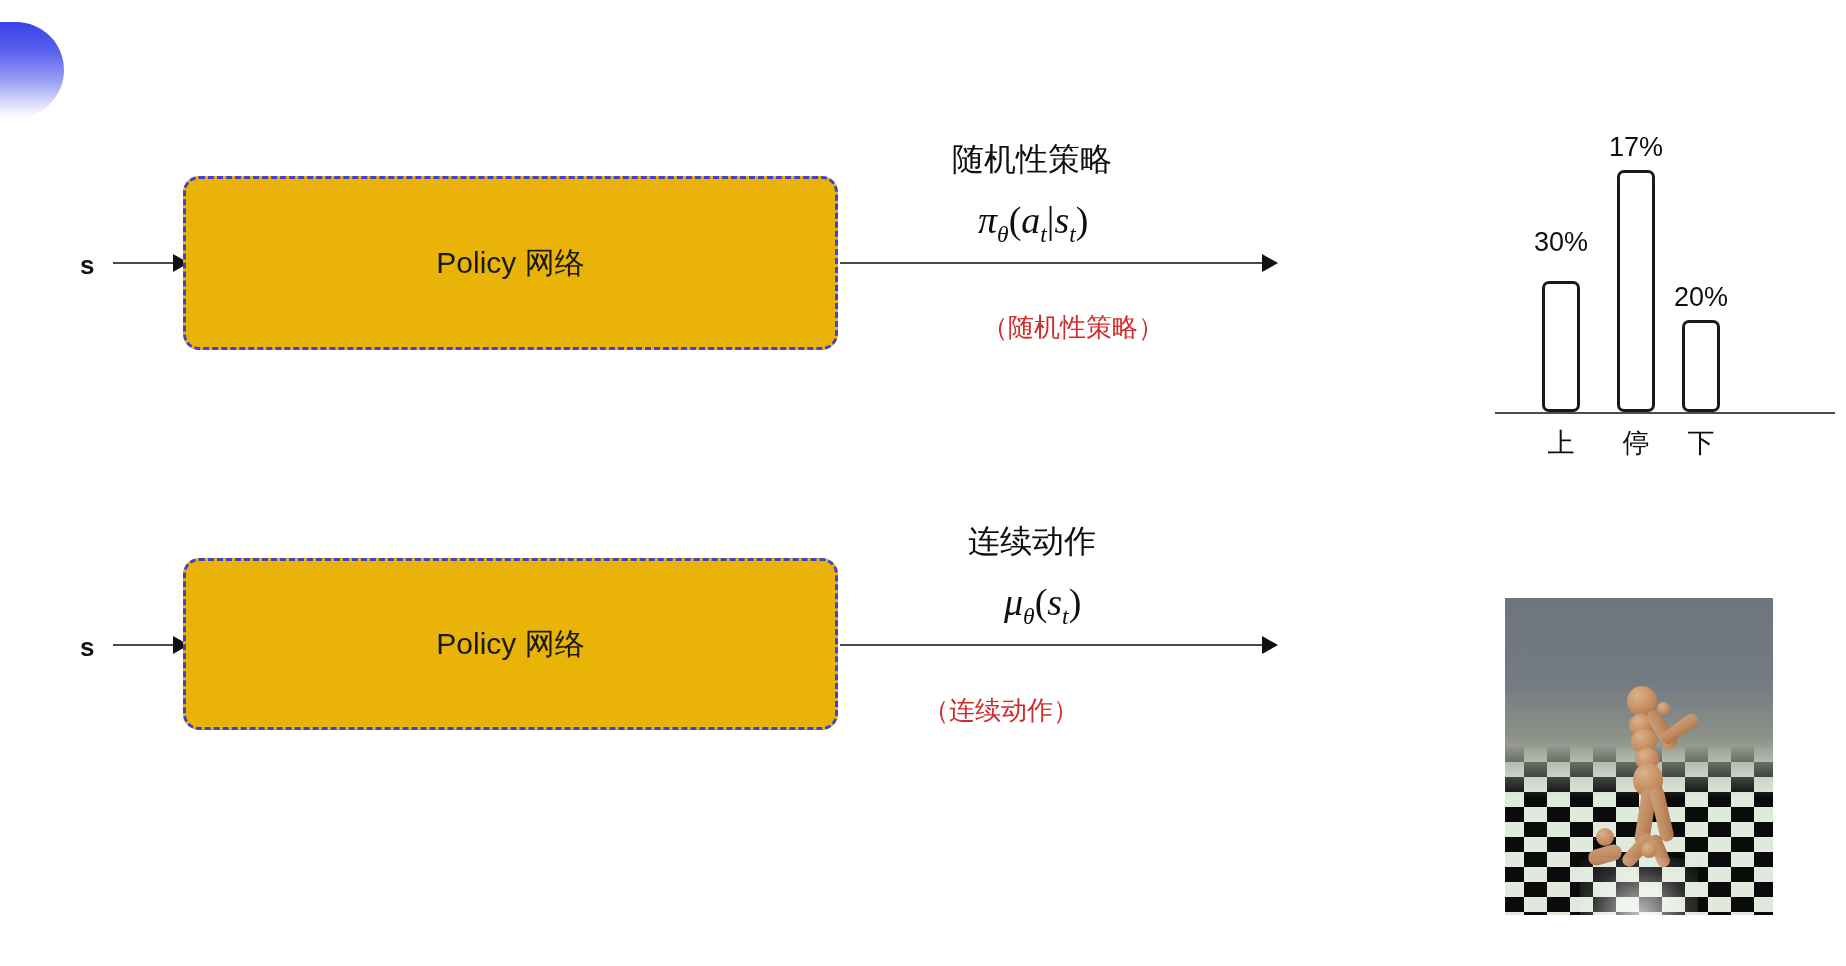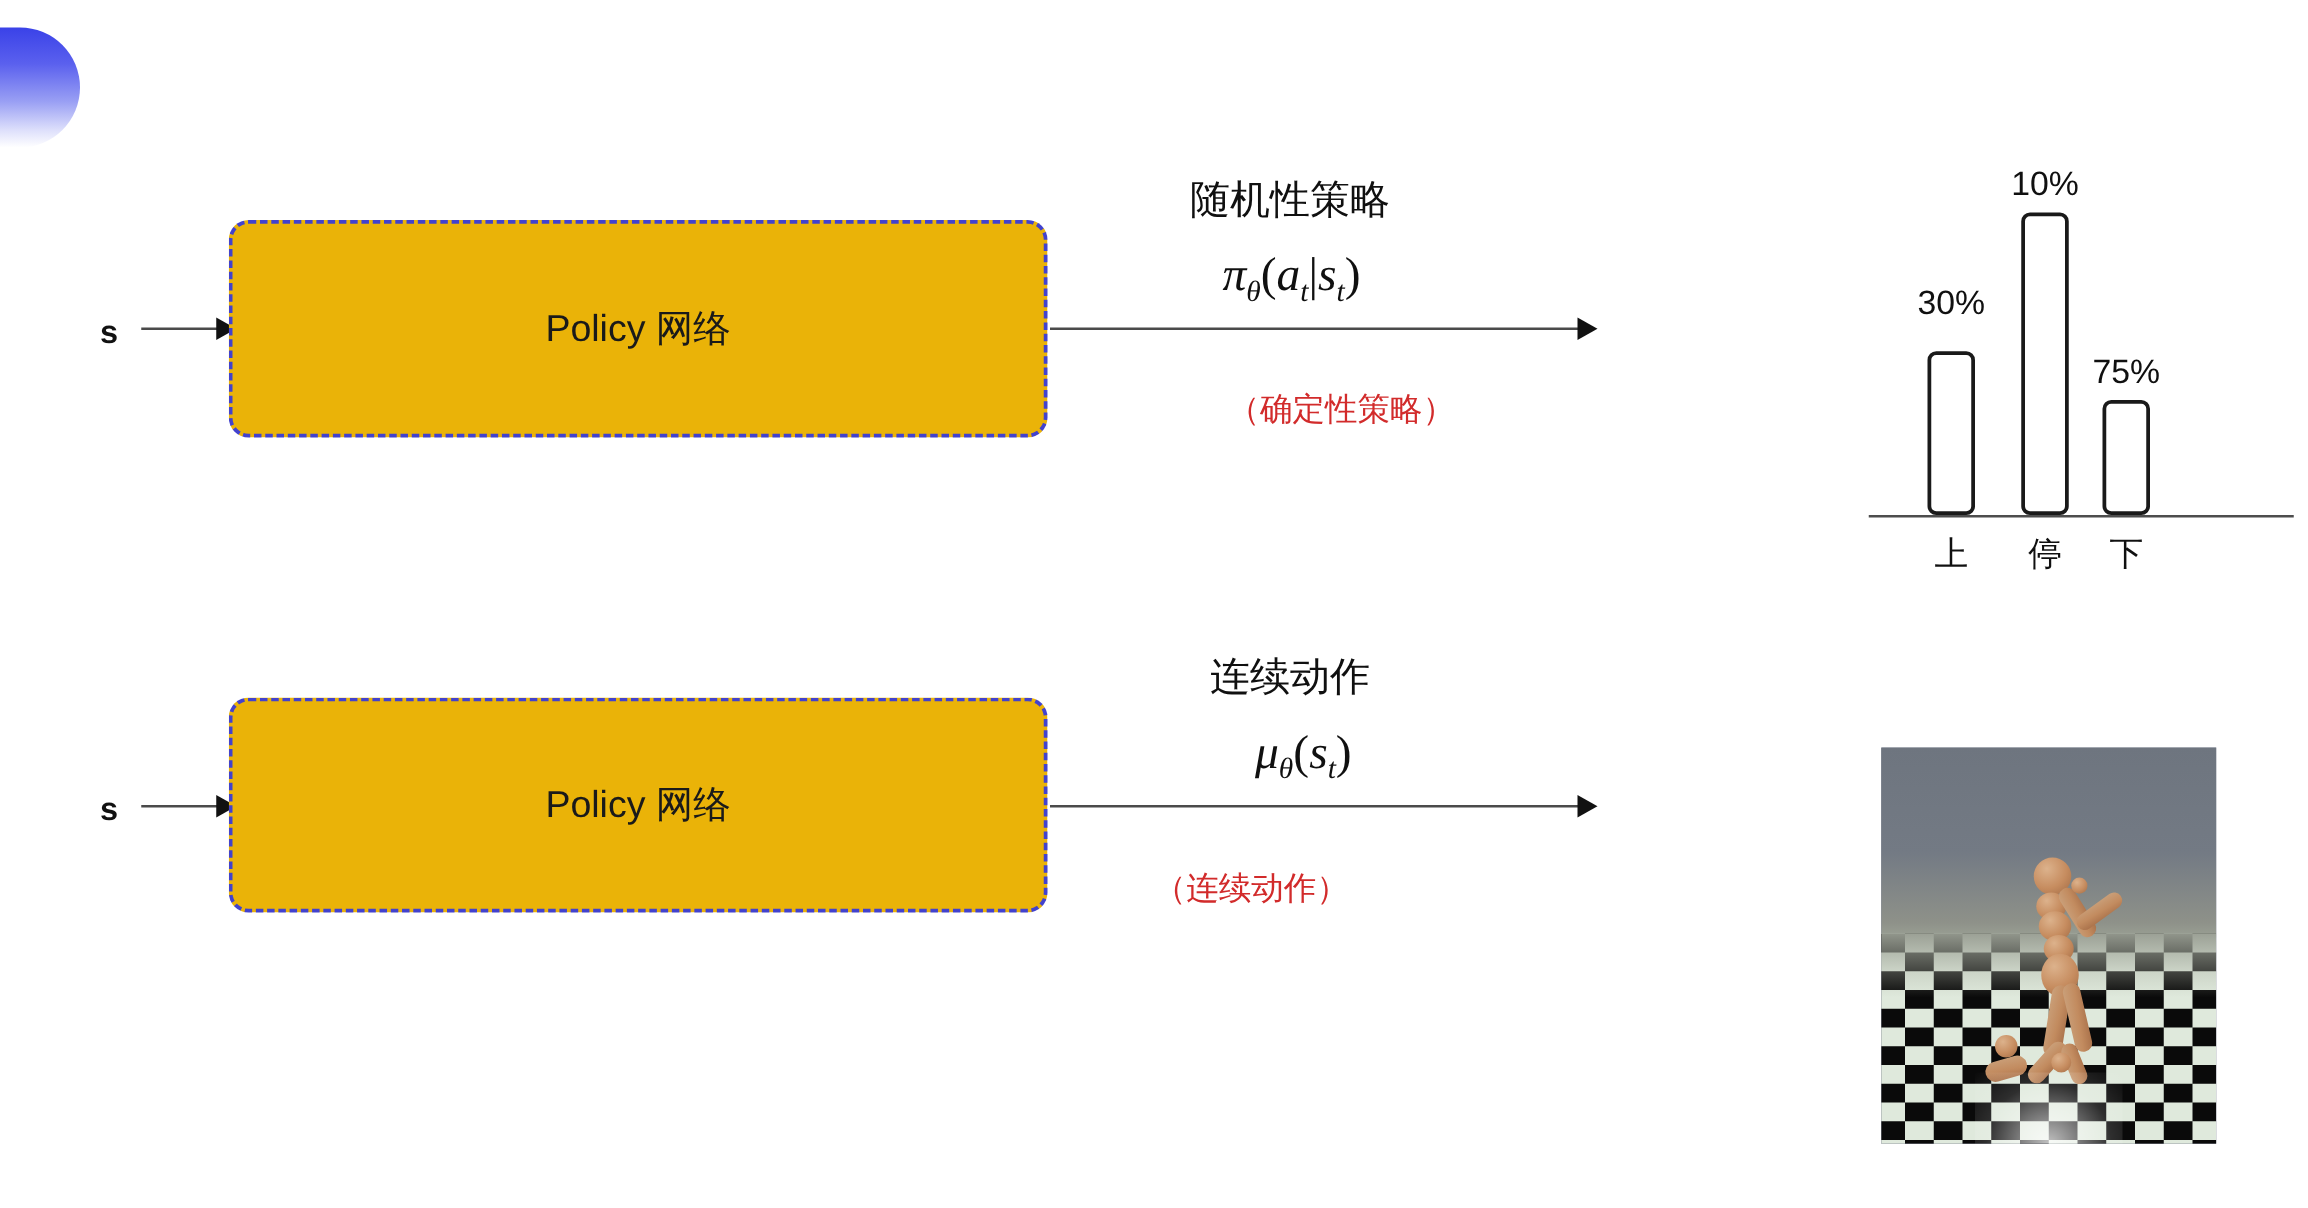--- a/index.html
+++ b/index.html
@@ -221,32 +221,32 @@
 
   <div class="arrow-line" style="left:840px; top:262px; width:424px;"></div>
   <div class="arrow-head" style="left:1262px; top:254px;"></div>
 
   <div class="policy-kind" style="left:952px; top:138px;">随机性策略</div>
 
   <div class="formula" style="left:978px; top:198px;">
     <span>π</span><span class="sub">θ</span><span class="upright">(</span><span>a</span><span class="sub">t</span><span class="upright">|</span><span>s</span><span class="sub">t</span><span class="upright">)</span>
   </div>
 
-  <div class="action-note" style="left:982px; top:310px;">（确定性策略）</div>
+  <div class="action-note" style="left:982px; top:310px;">（随机性策略）</div>
 
   <div class="chart">
 
     <div class="chart-bar" style="left:47px; top:186px; width:38px; height:131px;"></div>
     <div class="chart-bar-value" style="left:10px; top:132px; width:112px;">30%</div>
 
     <div class="chart-bar" style="left:122px; top:75px; width:38px; height:242px;"></div>
-    <div class="chart-bar-value" style="left:85px; top:37px; width:112px;">10%</div>
+    <div class="chart-bar-value" style="left:85px; top:37px; width:112px;">17%</div>
 
     <div class="chart-bar" style="left:187px; top:225px; width:38px; height:92px;"></div>
-    <div class="chart-bar-value" style="left:150px; top:187px; width:112px;">75%</div>
+    <div class="chart-bar-value" style="left:150px; top:187px; width:112px;">20%</div>
 
     <div class="chart-axis" style="top:317px;"></div>
 
     <div class="chart-cat" style="left:10px; top:330px; width:112px;">上</div>
     <div class="chart-cat" style="left:85px; top:330px; width:112px;">停</div>
     <div class="chart-cat" style="left:150px; top:330px; width:112px;">下</div>
   </div>
 
   <div class="s-label" style="left:80px; top:632px;">s</div>
   <div class="arrow-line" style="left:113px; top:644px; width:62px;"></div>

